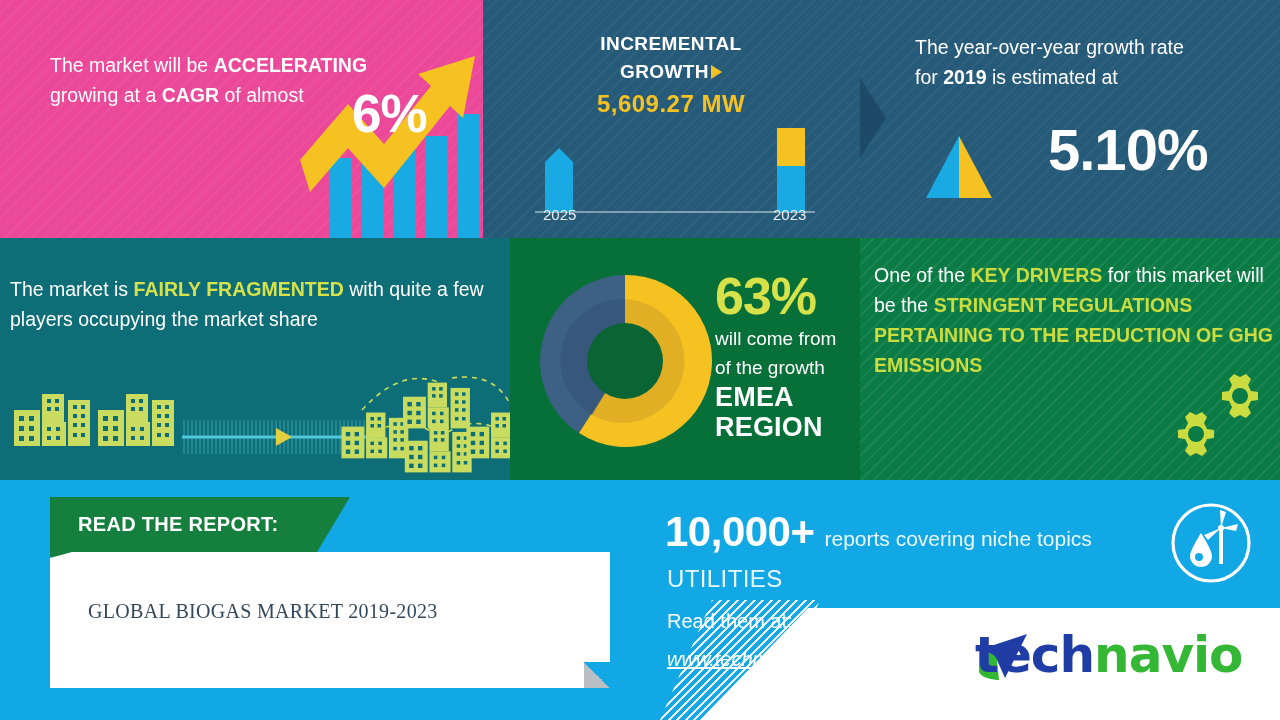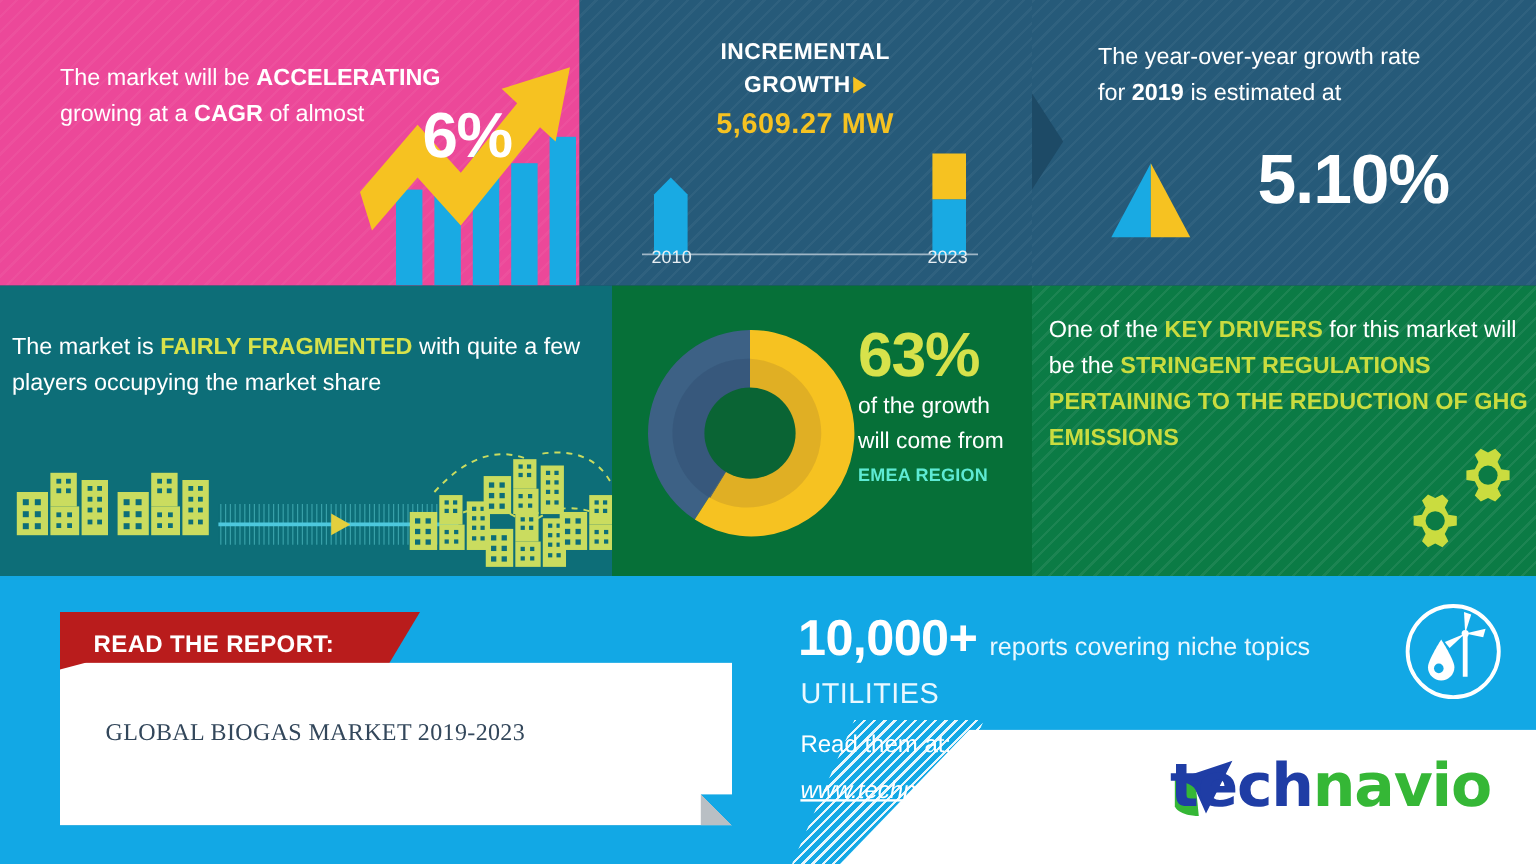--- a/index.html
+++ b/index.html
@@ -79,32 +79,32 @@
   #p-drv{left:860px;top:238px;width:420px;height:242px;background:#0b7b45;}
 
   #frag-copy{position:absolute;left:10px;top:36px;width:480px;}
   #frag-copy .hl{color:#d7e24b;font-weight:700;}
   #frag-art{position:absolute;left:0;top:120px;width:510px;height:120px;}
 
   #donut{position:absolute;left:25px;top:33px;width:180px;height:180px;}
   #emea-copy{position:absolute;left:205px;top:30px;width:140px;}
   #emea-pct{color:#d7e24b;font-size:52px;font-weight:700;line-height:56px;letter-spacing:-1px;}
   #emea-l1,#emea-l2{color:#fff;font-size:19px;line-height:29px;}
-  #emea-l3{color:#5eead4;font-size:15px;font-weight:700;line-height:30px;letter-spacing:.2px;}
+  #emea-l3{color:#ffffff;font-size:27px;font-weight:700;line-height:30px;letter-spacing:.2px;}
 
   #drv-copy{position:absolute;left:14px;top:22px;width:400px;}
   #drv-copy .hl{color:#cadc3f;font-weight:700;}
   #gears{position:absolute;left:300px;top:128px;width:112px;height:100px;}
 
   
   #p-banner{left:0;top:480px;width:1280px;height:240px;background:#12a8e5;}
 
   #read-tab{
-    position:absolute;left:50px;top:30px;width:300px;height:60px;
-    background:#b91c1c;
+    position:absolute;left:50px;top:17px;width:300px;height:60px;
+    background:#15803d;
     clip-path:polygon(0 0, 100% 0, 88% 100%, 0 100%);
   }
   #read-tab span{
     position:absolute;left:28px;top:16px;color:#fff;font-size:20px;font-weight:700;letter-spacing:.3px;
   }
   #report-card{
     position:absolute;left:50px;top:72px;width:560px;height:136px;
     background:#fff;
     clip-path:polygon(0 6px, 22px 0, 100% 0, 100% 100%, 24px 100%, 0 100%);
     box-shadow:0 1px 3px rgba(0,0,0,.18);
@@ -188,21 +188,21 @@
 
     <svg id="incr-chart" viewBox="0 0 377 110">
       <line x1="52" y1="84" x2="332" y2="84" stroke="#9fb6c6" stroke-width="1.6"></line>
 
       <path d="M62,84 L62,34 L76,20 L90,34 L90,84 Z" fill="#19aae3"></path>
 
       <path d="M294,84 L294,38 L322,38 L322,84 Z" fill="#19aae3"></path>
       <path d="M294,38 L294,-22 L308,-36 L322,-22 L322,38 Z" fill="#f6c221"></path>
     </svg>
 
-    <div class="axislbl" style="left:60px;top:206px;">2010</div>
+    <div class="axislbl" style="left:60px;top:206px;">2025</div>
     <div class="axislbl" style="left:290px;top:206px;">2023</div>
   </div>
 
   <div class="panel" id="p-yoy">
     <div class="diagstripe"></div>
     <div class="notch"></div>
 
     <div class="txt" id="yoy-copy">
       <span>The year-over-year growth rate</span><br>
       <span>for </span><b>2019</b><span> is estimated at</span>
@@ -334,22 +334,22 @@
 
       <path d="M90,90 L44,162 A86,86 0 1,0 90,4 Z" fill="#f6c221"></path>
 
       <path d="M90,90 L90,28 A62,62 0 0,0 57,144 Z" fill="#36577a" opacity=".85"></path>
       <path d="M90,90 L57,144 A62,62 0 1,0 90,28 Z" fill="#dcab25" opacity=".85"></path>
       <circle cx="90" cy="90" r="38" fill="#0a6434"></circle>
     </svg>
 
     <div id="emea-copy">
       <div id="emea-pct">63%</div>
+      <div id="emea-l2">will come from</div>
       <div id="emea-l1">of the growth</div>
-      <div id="emea-l2">will come from</div>
       <div id="emea-l3">EMEA REGION</div>
     </div>
   </div>
 
   <div class="panel" id="p-drv">
     <div class="diagstripe green"></div>
 
     <div class="txt" id="drv-copy">
       <span>One of the </span><span class="hl">KEY DRIVERS</span><span> for this market will be the </span><span class="hl">STRINGENT REGULATIONS PERTAINING TO THE REDUCTION OF GHG EMISSIONS</span>
     </div>

